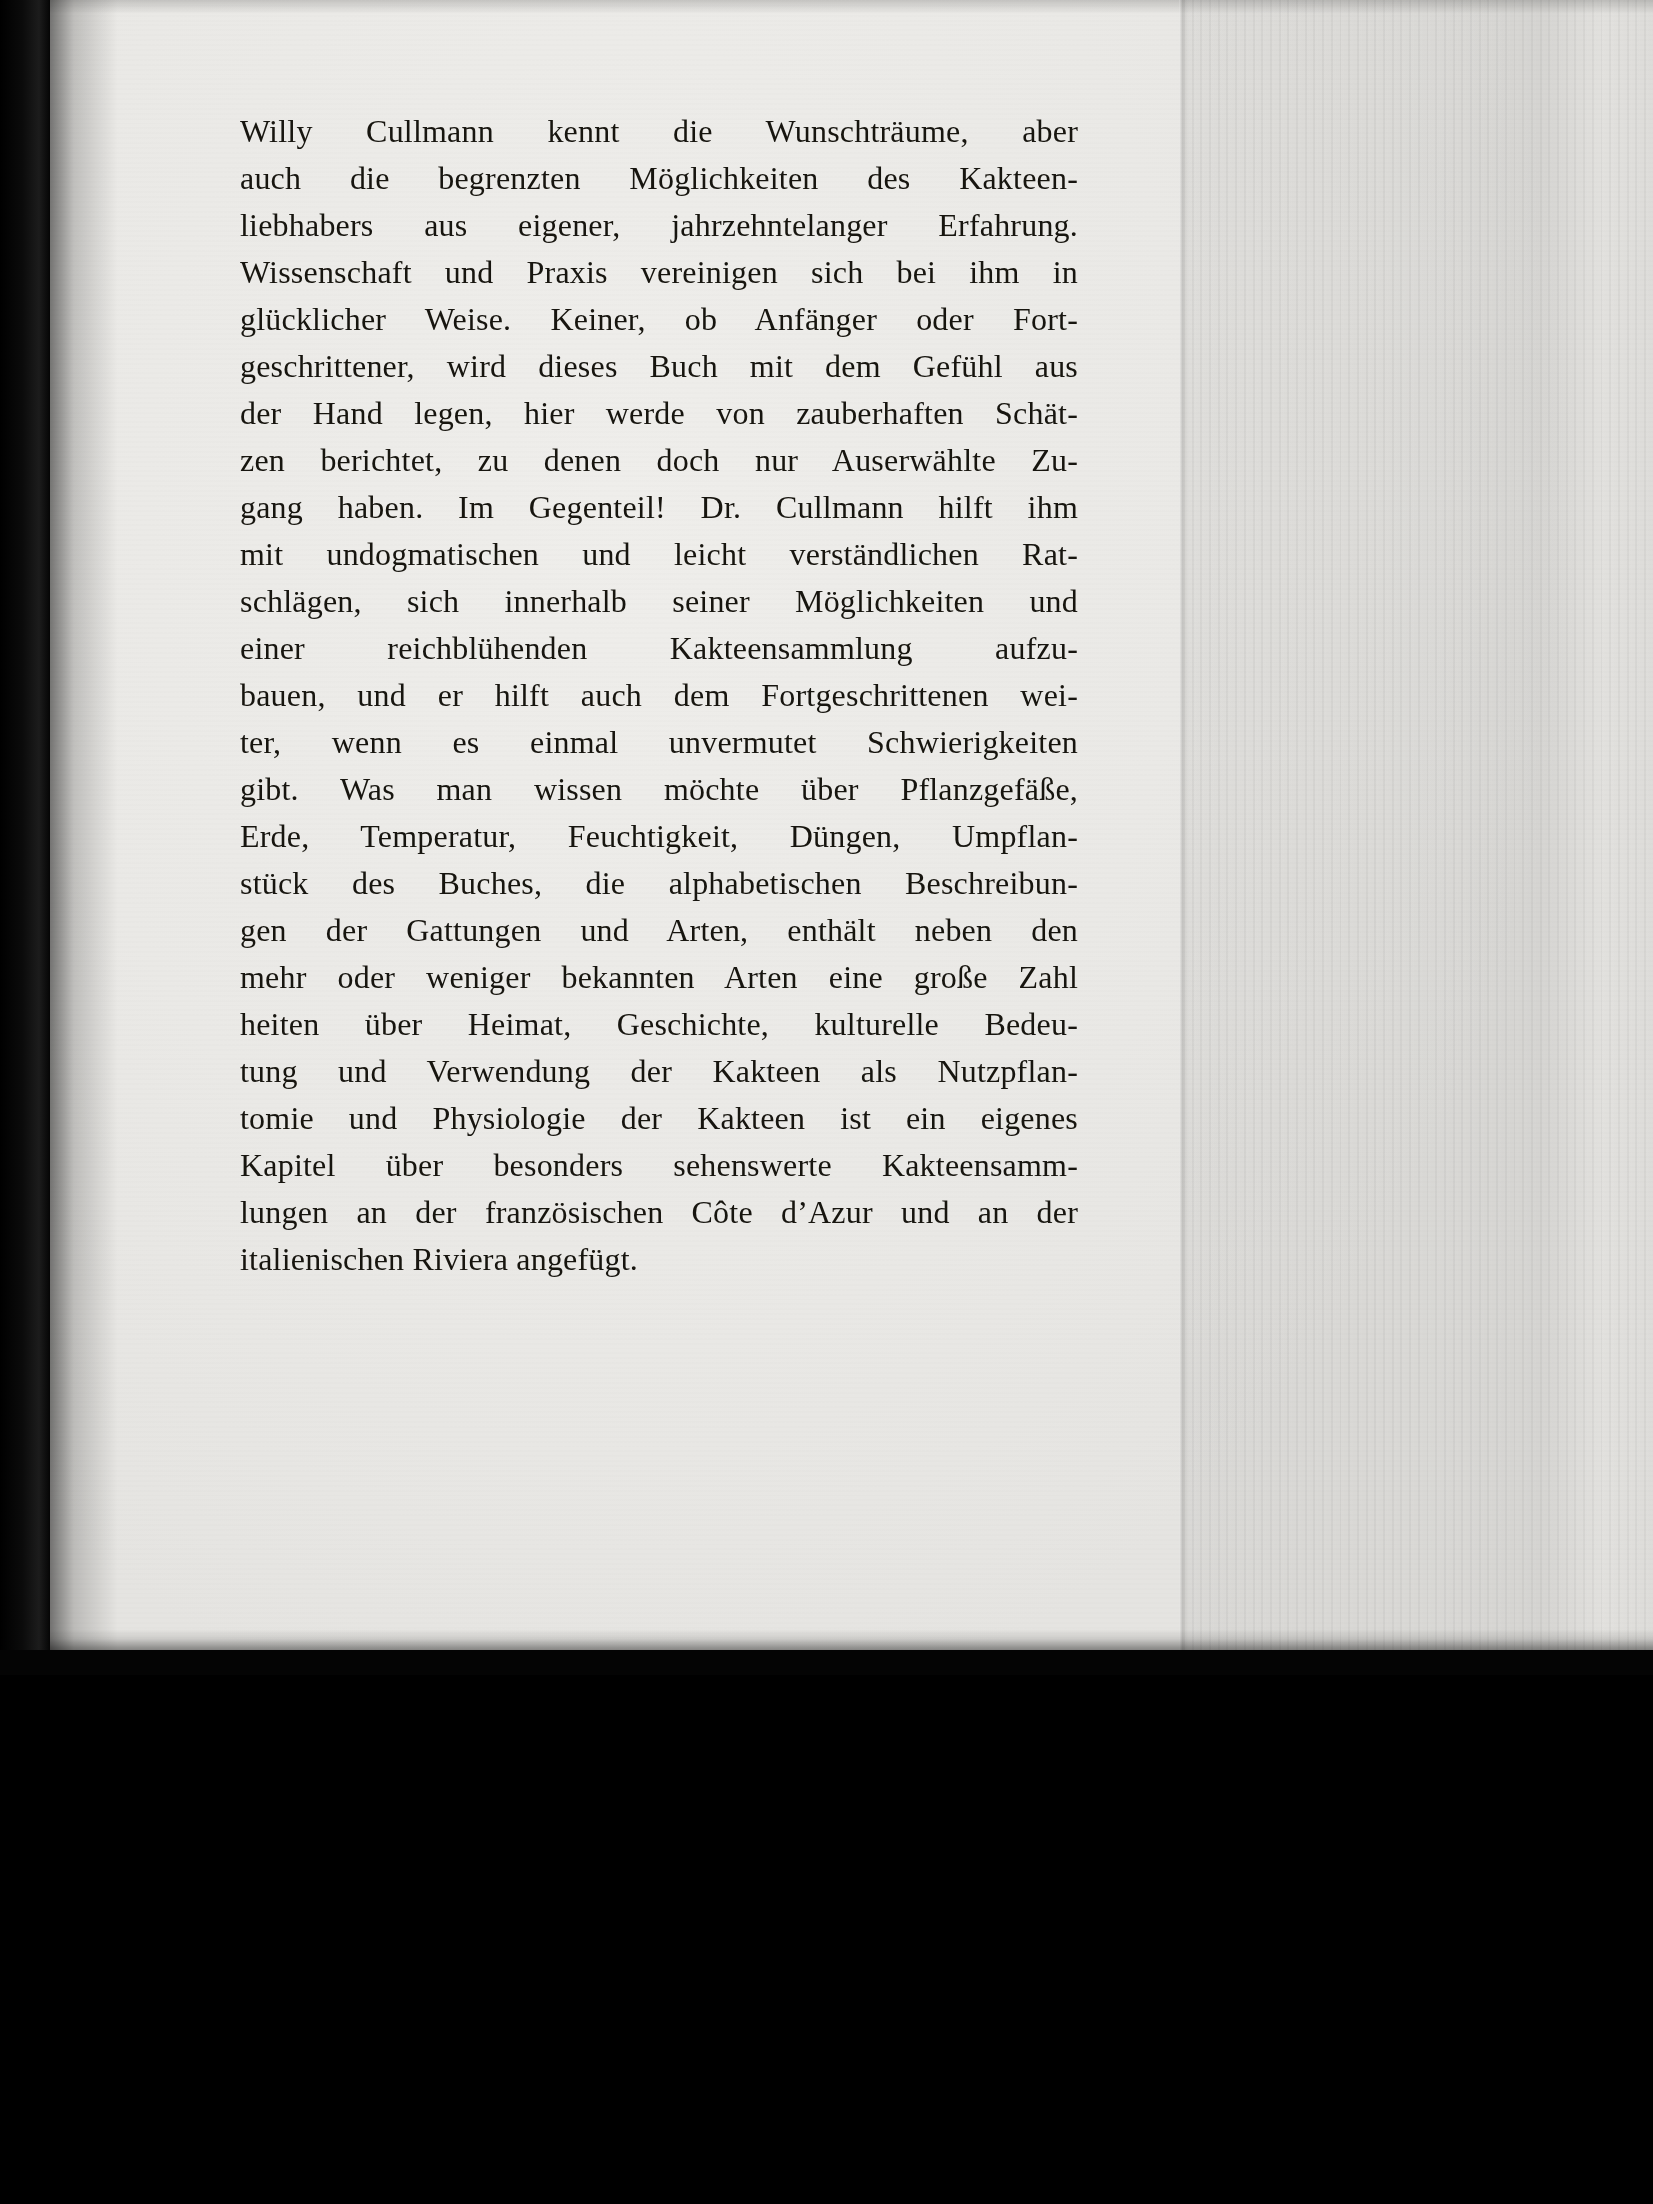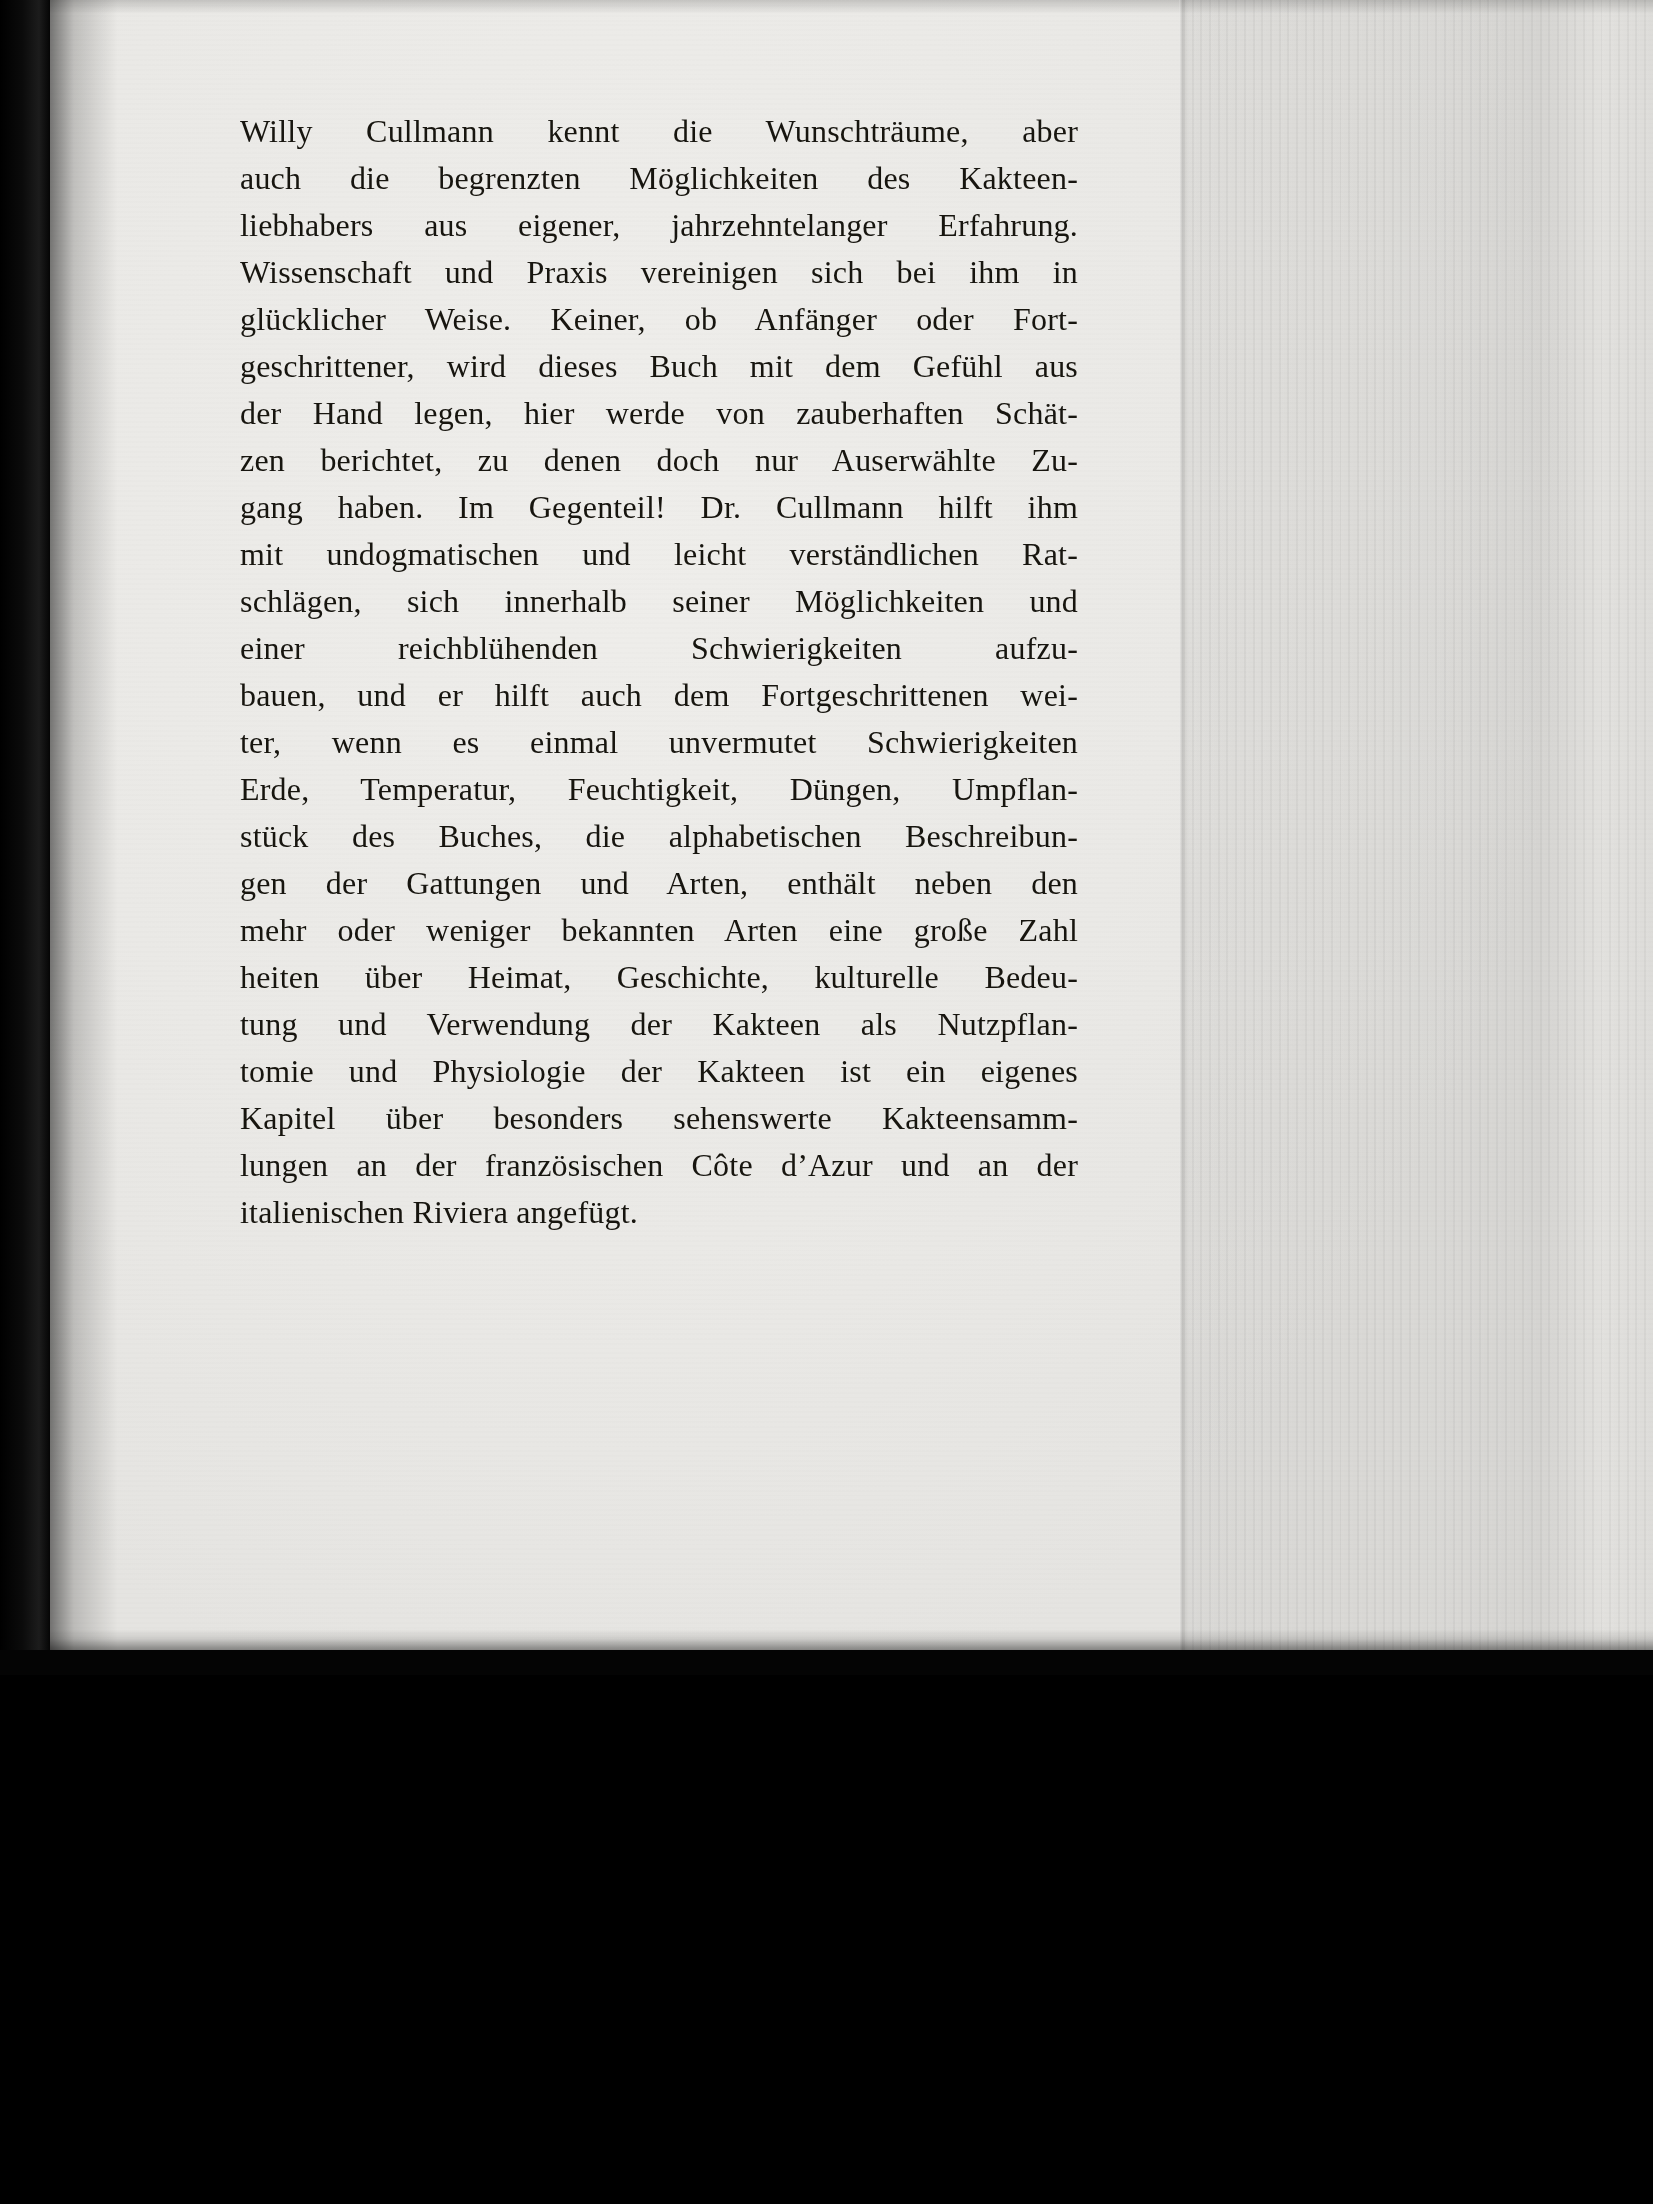--- a/index.html
+++ b/index.html
@@ -130,23 +130,24 @@
         <div class="line">auch die begrenzten Möglichkeiten des Kakteen-</div>
         <div class="line">liebhabers aus eigener, jahrzehntelanger Erfahrung.</div>
         <div class="line">Wissenschaft und Praxis vereinigen sich bei ihm in</div>
         <div class="line">glücklicher Weise. Keiner, ob Anfänger oder Fort-</div>
         <div class="line">geschrittener, wird dieses Buch mit dem Gefühl aus</div>
         <div class="line">der Hand legen, hier werde von zauberhaften Schät-</div>
         <div class="line">zen berichtet, zu denen doch nur Auserwählte Zu-</div>
         <div class="line">gang haben. Im Gegenteil! Dr. Cullmann hilft ihm</div>
         <div class="line">mit undogmatischen und leicht verständlichen Rat-</div>
         <div class="line">schlägen, sich innerhalb seiner Möglichkeiten und</div>
-        <div class="line">einer reichblühenden Schwierigkeiten aufzu-</div>
+        <div class="line">einer reichblühenden Kakteensammlung aufzu-</div>
         <div class="line">bauen, und er hilft auch dem Fortgeschrittenen wei-</div>
         <div class="line">ter, wenn es einmal unvermutet Schwierigkeiten</div>
+        <div class="line">gibt. Was man wissen möchte über Pflanzgefäße,</div>
         <div class="line">Erde, Temperatur, Feuchtigkeit, Düngen, Umpflan-</div>
         <div class="line">stück des Buches, die alphabetischen Beschreibun-</div>
         <div class="line">gen der Gattungen und Arten, enthält neben den</div>
         <div class="line">mehr oder weniger bekannten Arten eine große Zahl</div>
         <div class="line">heiten über Heimat, Geschichte, kulturelle Bedeu-</div>
         <div class="line">tung und Verwendung der Kakteen als Nutzpflan-</div>
         <div class="line">tomie und Physiologie der Kakteen ist ein eigenes</div>
         <div class="line">Kapitel über besonders sehenswerte Kakteensamm-</div>
         <div class="line">lungen an der französischen Côte d’Azur und an der</div>
         <div class="line last">italienischen Riviera angefügt.</div>

